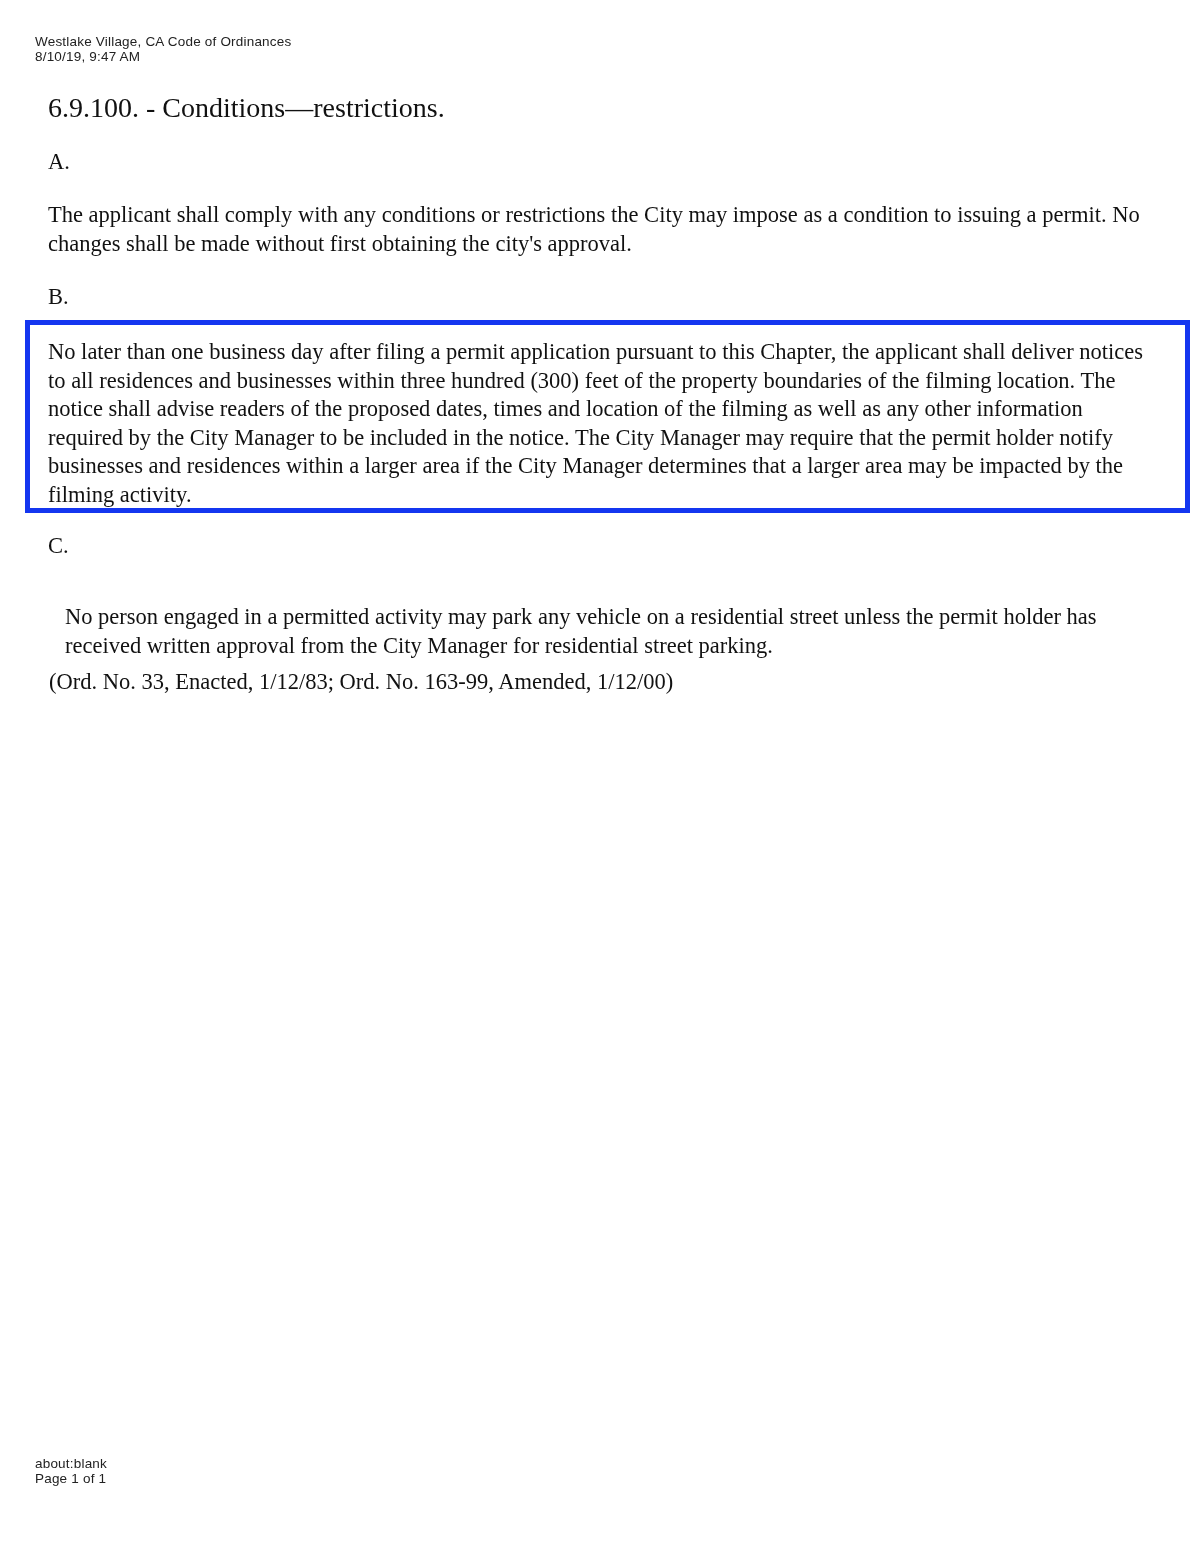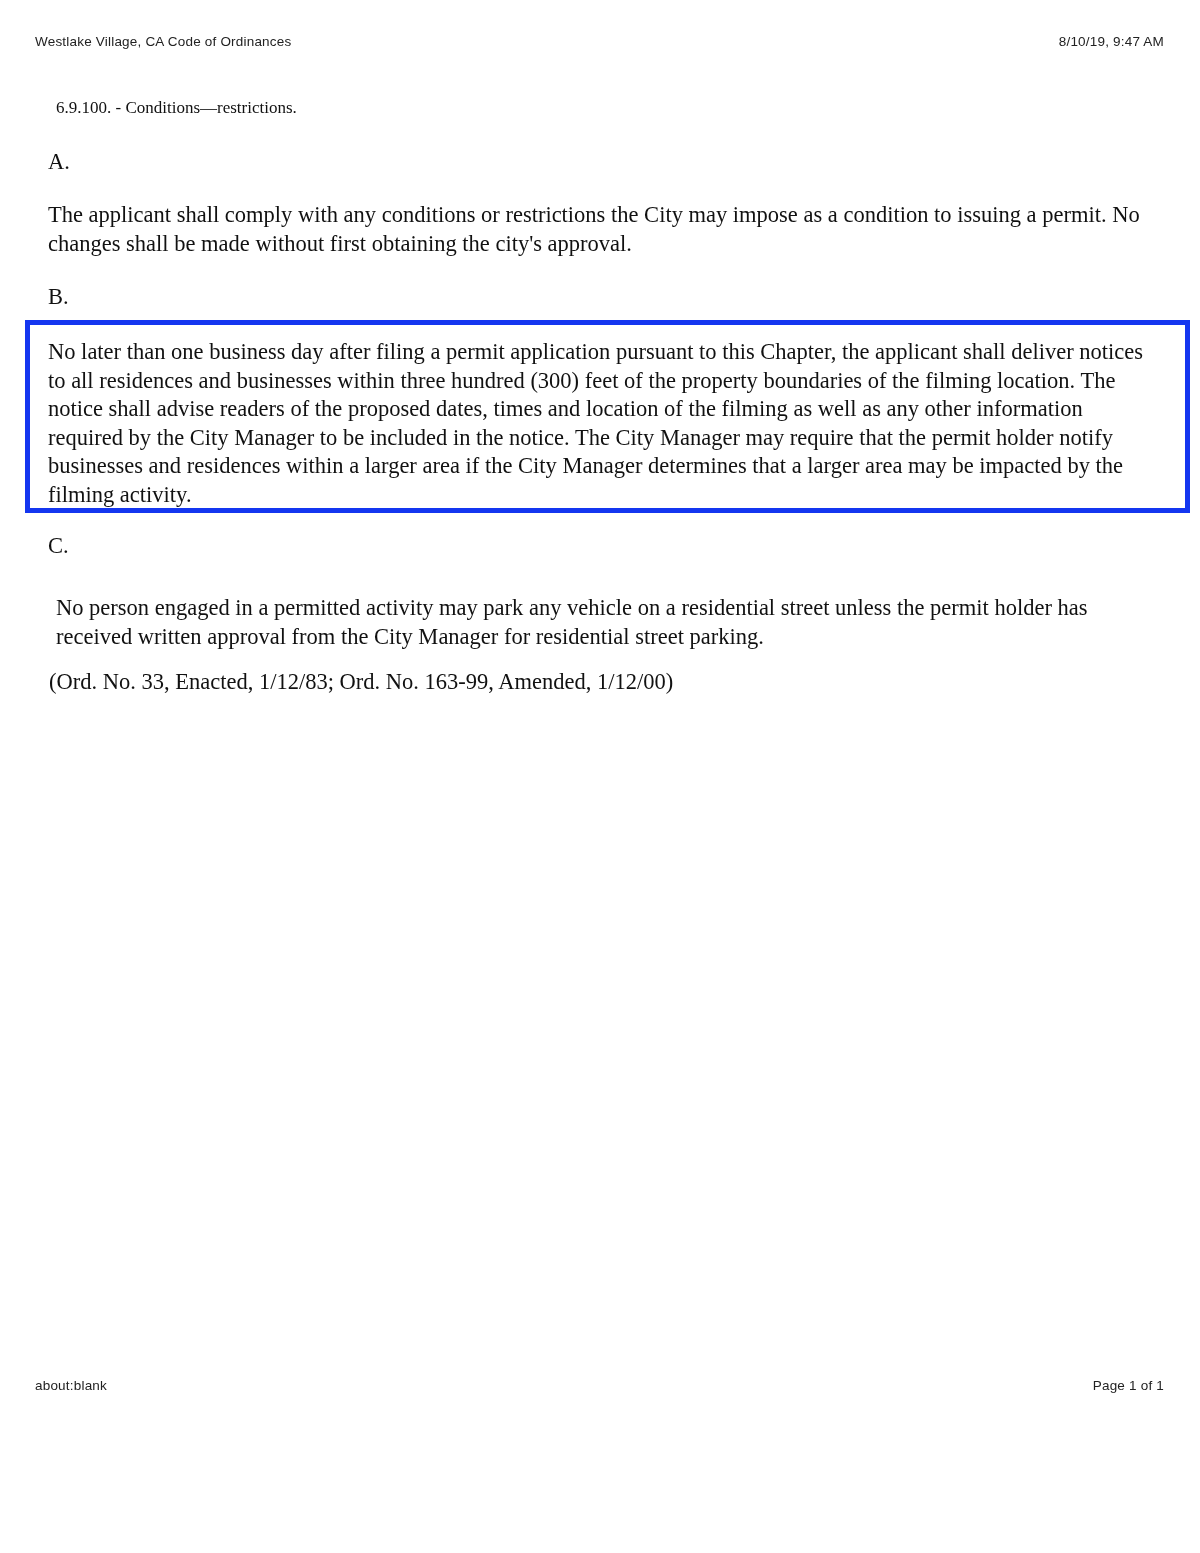--- a/index.html
+++ b/index.html
@@ -17,38 +17,39 @@
     .print-header, .print-footer {
       position: absolute;
       left: 35px;
       right: 36px;
       display: flex;
       justify-content: space-between;
       font-family: "Liberation Sans", "DejaVu Sans", sans-serif;
       font-size: 13.5px;
       color: #222222;
       letter-spacing: 0.2px;
+      flex-direction: column;
     }
     .print-header { top: 34px; }
-    .print-footer { top: 1378px; text-align: right; }
+    .print-footer { top: 1456px; }
 
     .content {
       position: absolute;
       left: 48px;
       top: 94px;
       width: 1110px;
       font-family: "Liberation Serif", "DejaVu Serif", serif;
       font-size: 22.5px;
       line-height: 28.5px;
       color: #111111;
     }
     .section-title {
-      margin: 0 0 25px 8px;
+      margin: 0 0 25px 0;
       font-weight: normal;
-      font-size: 17px;
+      font-size: 28px;
       line-height: 28.5px;
     }
     .label {
       margin: 0 0 25px 0;
     }
     .para {
       margin: 0 0 25px 0;
     }
     .highlight-box {
       position: absolute;
@@ -62,21 +63,21 @@
     }
     .para-b {
       margin: 0;
       position: absolute;
       left: 0;
       top: 244px;
       width: 1110px;
       font-family: Liberation Serif, serif;
     }
     .label-c { position: absolute; left: 0; top: 438px; margin: 0; }
-    .para-c { position: absolute; left: 0; top: 492px; margin: 8px; width: 1110px; }
+    .para-c { position: absolute; left: 0; top: 492px; margin: 17px; width: 1110px; }
     .history { position: absolute; left: 0; top: 573px; margin: 1px; }
   </style>
 </head>
 <body>
 
 <div class="print-header">
   <span>Westlake Village, CA Code of Ordinances</span>
   <span>8/10/19, 9:47 AM</span>
 </div>
 

